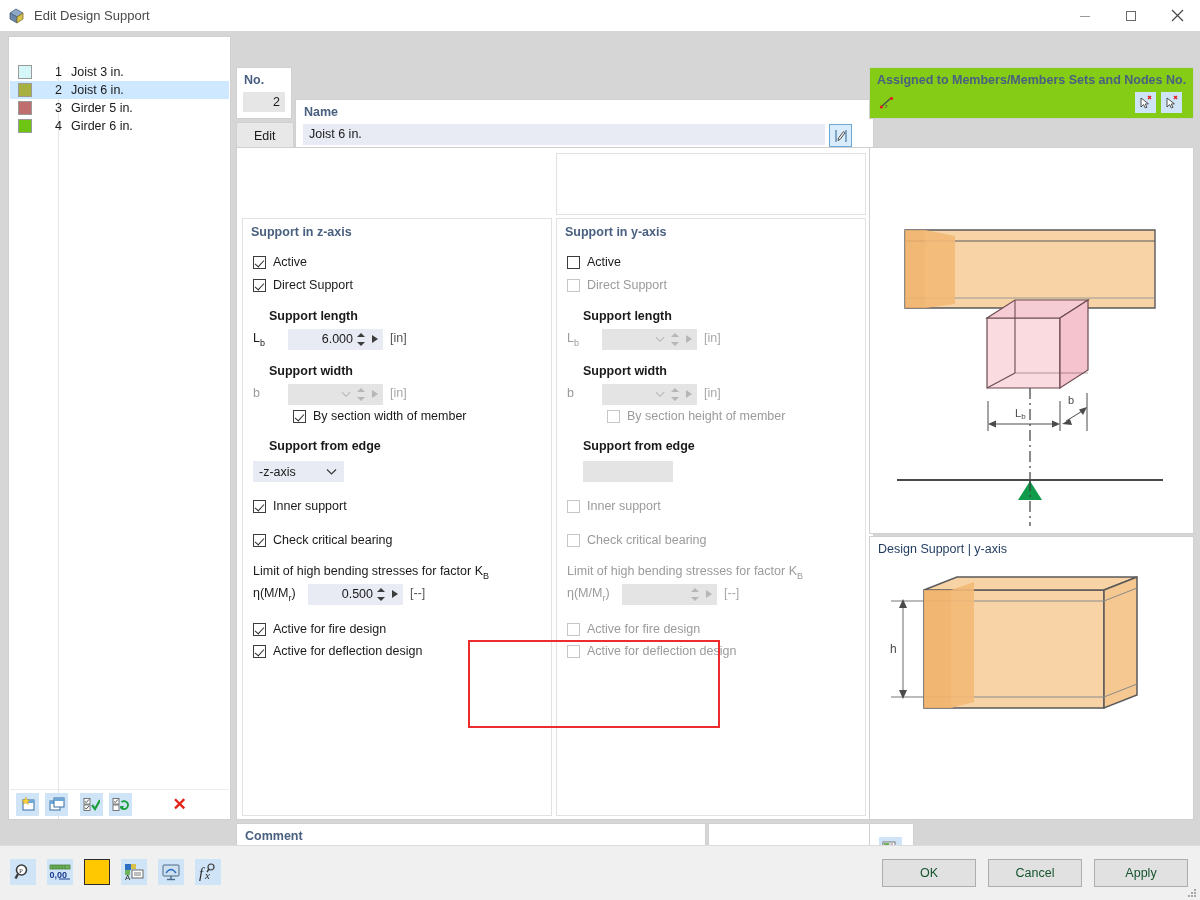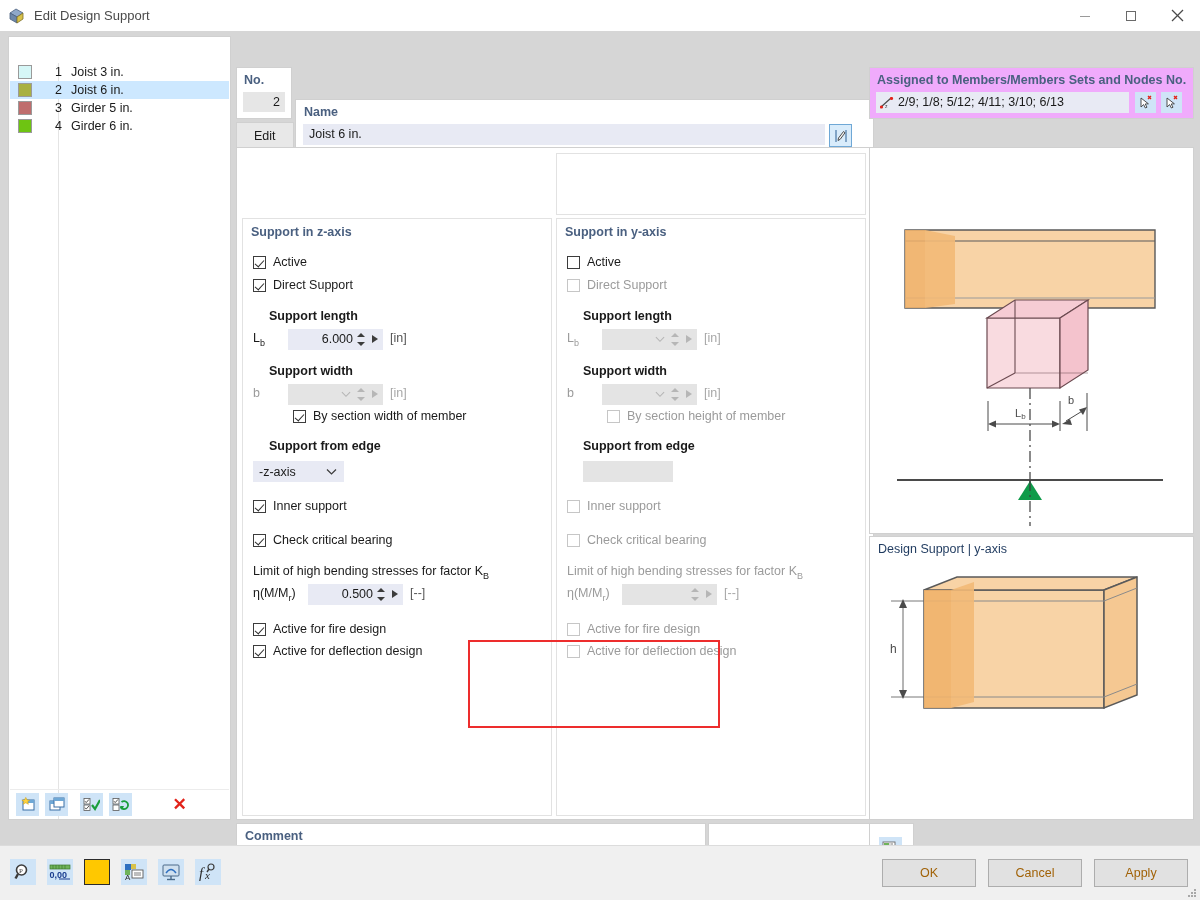--- a/index.html
+++ b/index.html
@@ -53,21 +53,21 @@
     text-align:right;padding-right:5px;line-height:20px;font-size:12.5px;box-sizing:border-box;}
   .namebox{position:absolute;left:295px;top:36px;width:577px;height:50px;background:#fff;
     border:1px solid #d0d0d0;margin-top:32px;}
   .namebox .fldlabel{padding:5px 0 0 8px;}
   .namevalue{position:absolute;left:7px;top:24px;width:522px;height:21px;background:#e8eaf4;
     line-height:21px;padding-left:6px;font-size:12.5px;box-sizing:border-box;}
   .editbtn{position:absolute;left:533px;top:24px;width:21px;height:21px;background:#d9ecfb;
     border:1px solid #6fa8d6;display:flex;align-items:center;justify-content:center;}
 
   
-  .assignbox{position:absolute;left:869px;top:36px;width:323px;height:50px;background:#f0abfc;
+  .assignbox{position:absolute;left:869px;top:36px;width:323px;height:50px;background:#84cc16;
     border:1px solid #d0d0d0;}
   .assignbox .fldlabel{padding:5px 0 0 7px;}
   .assignvalue{position:absolute;left:6px;top:24px;width:253px;height:21px;background:#e8eaf4;
     line-height:21px;padding-left:22px;font-size:12.5px;box-sizing:border-box;}
   .assignicon{position:absolute;left:10px;top:29px;width:14px;height:12px;}
   .pickbtn{position:absolute;top:24px;width:21px;height:21px;background:#cfe4f7;
     display:flex;align-items:center;justify-content:center;}
   .pickbtn.b1{left:265px;} .pickbtn.b2{left:291px;}
 
   
@@ -151,21 +151,21 @@
 
   
   .footer{position:absolute;left:0;top:845px;width:1200px;height:55px;background:#f0f0f0;
     border-top:1px solid #dcdcdc;}
   .ftools{position:absolute;left:10px;top:13px;display:flex;gap:11px;}
   .ftool{width:26px;height:26px;background:#cfe4f7;display:flex;align-items:center;
     justify-content:center;position:relative;}
   .ftool.yellow{background:#ffc800;border:1px solid #2b2b2b;box-sizing:border-box;}
   .fbtns{position:absolute;right:12px;top:13px;display:flex;gap:12px;}
   .fbtn{width:92px;height:26px;background:#e1e1e1;border:1px solid #adadad;
-    display:flex;align-items:center;justify-content:center;font-size:12.5px;color:#a16207;}
+    display:flex;align-items:center;justify-content:center;font-size:12.5px;color:#14532d;}
   .grip{position:absolute;right:3px;bottom:3px;width:12px;height:12px;}
 </style>
 </head>
 <body>
 
 <div class="app">
 
   <div class="titlebar">
     <div class="title-icon">
       <svg width="18" height="18" viewBox="0 0 18 18">
@@ -271,21 +271,20 @@
         <svg width="14" height="14" viewBox="0 0 14 14">
           <path d="M2 1 L2 13" stroke="#2b5f93" stroke-width="1"></path>
           <path d="M12 1 L12 13" stroke="#2b5f93" stroke-width="1"></path>
           <path d="M9.5 2.5 L4.5 9 L4 11.5 L6.2 10.3 L11 3.8 Z" fill="#f0f0f0" stroke="#3c3c3c" stroke-width="0.9"></path>
         </svg>
       </div>
     </div>
 
     <div class="assignbox">
       <div class="fldlabel">Assigned to Members/Members Sets and Nodes No.</div>
-      <div class="assignvalue">2/9; 1/8; 5/12; 4/11; 3/10; 6/13</div>
       <svg class="assignicon" viewBox="0 0 14 12">
         <line x1="1" y1="10" x2="11" y2="1" stroke="#4a4a4a" stroke-width="1.2"></line>
         <circle cx="11.5" cy="1.5" r="1.6" fill="#e2231a"></circle>
         <circle cx="1.5" cy="10" r="1.6" fill="#e2231a"></circle>
         <text x="5" y="11" font-size="5" fill="#444">z</text>
       </svg>
       <div class="pickbtn b1">
         <svg width="15" height="15" viewBox="0 0 15 15">
           <path d="M10 1 L13 4 M13 1 L10 4" stroke="#e2231a" stroke-width="1.4"></path>
           <polygon points="3,3 3,12 5.6,9.6 7.4,13 9,12.2 7.2,9 10.4,8.8" fill="#fff" stroke="#3c3c3c" stroke-width="0.9"></polygon>

